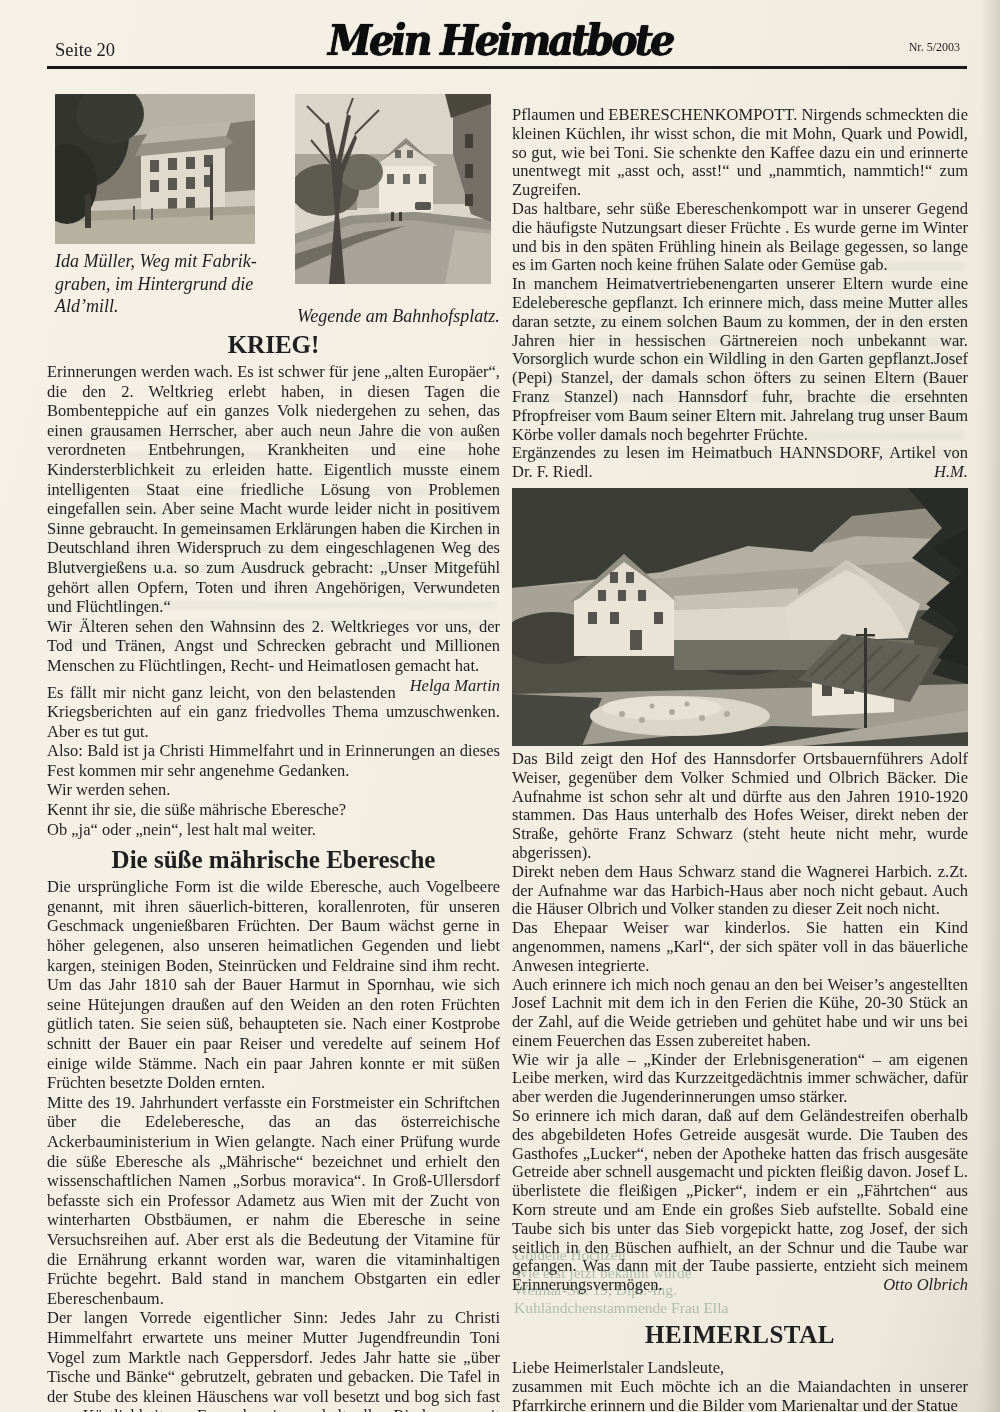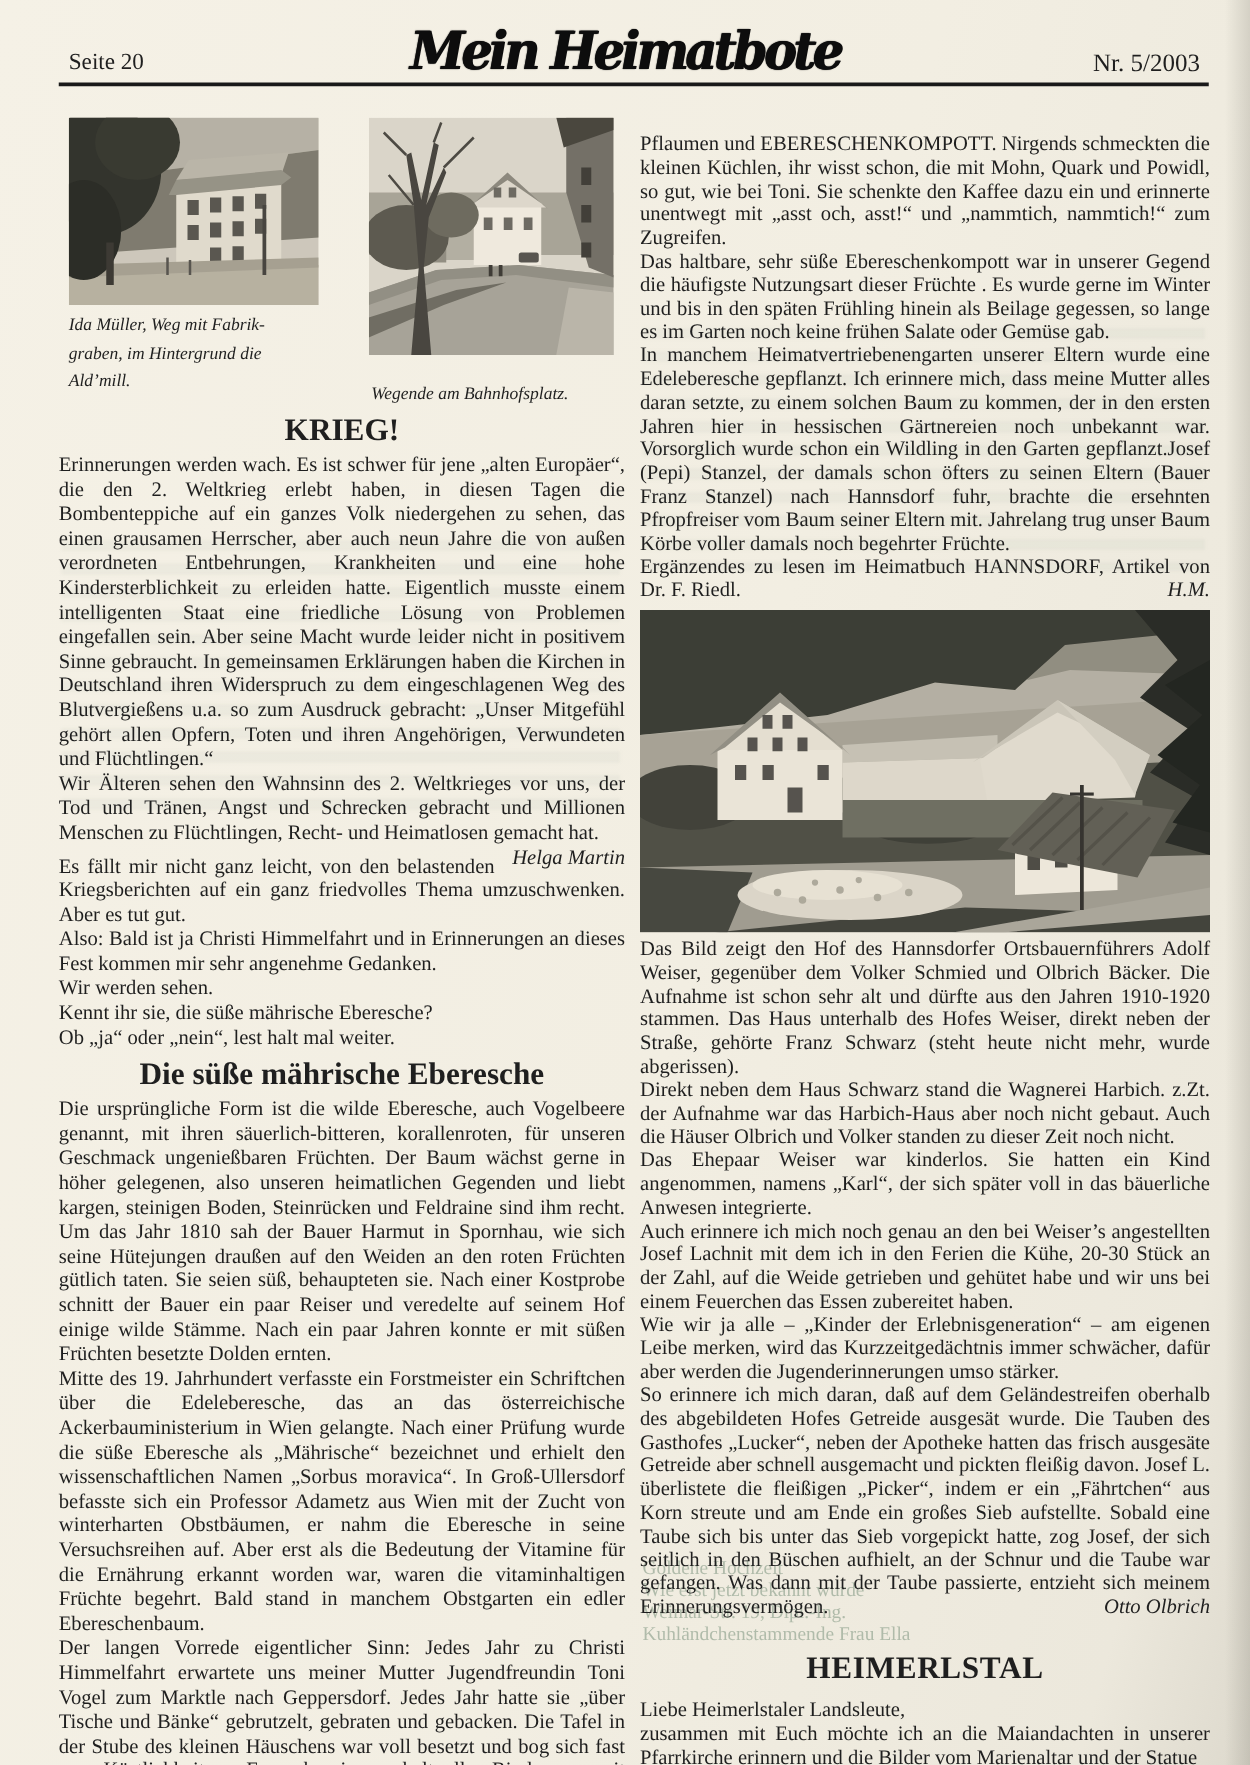--- a/index.html
+++ b/index.html
@@ -5,21 +5,21 @@
   html,body{margin:0;padding:0;}
   .page{
     position:relative;width:1000px;height:1412px;overflow:hidden;
     background:linear-gradient(105deg,#f5f1e6 0%,#f2eee2 55%,#ece8dc 90%,#ddd9cd 100%);
     font-family:"Liberation Serif", serif;color:#1f1f1f;
   }
   .edge-right{position:absolute;top:0;right:0;width:20px;height:100%;
     background:linear-gradient(90deg,rgba(0,0,0,0),rgba(90,88,78,0.18));}
   
   .hdr-page{position:absolute;left:55px;top:40px;font-size:18.5px;}
-  .hdr-issue{position:absolute;right:40px;top:40px;font-size:20px;}
+  .hdr-issue{position:absolute;right:40px;top:40px;font-size:12px;}
   .masthead{position:absolute;left:0;right:0;top:16px;text-align:center;
     font-family:"DejaVu Serif", serif;font-weight:bold;font-style:italic;
     font-size:42px;letter-spacing:-3px;color:#0d0d0d;
     text-shadow:1px 0 0 #0d0d0d, 0 0 1px #000;transform:scaleX(.94);}
   .rule{position:absolute;left:47px;right:33px;top:66px;height:3px;background:#191919;}
   
   .col{position:absolute;top:90px;z-index:2;}
   .col-left{left:47px;width:453px;}
   .col-right{left:512px;width:456px;margin-top:16px;}
   p.body{margin:0;text-align:justify;font-size:16.5px;}
@@ -28,21 +28,21 @@
   .gap-top{margin-top:7px !important;}
   .h{font-weight:bold;text-align:center;font-size:25px;margin:7px 0 3px;}
   .h-big{letter-spacing:.5px;margin:26px 0 10px;}
   .sig{float:right;font-style:italic;padding-left:14px;}
   
   .photos{position:relative;height:234px;margin-bottom:4px;}
   .photo{overflow:hidden;filter:saturate(.55) sepia(.12) contrast(.97);}
   .photo svg{display:block;width:100%;height:100%;}
   .photo1{position:absolute;left:8px;top:4px;width:200px;height:150px;}
   .photo2{position:absolute;left:248px;top:4px;width:196px;height:190px;}
-  .caption{font-style:italic;font-size:14px;line-height:22.5px;white-space:pre-line;}
+  .caption{font-style:italic;font-size:18px;line-height:22.5px;white-space:pre-line;}
   .cap1{position:absolute;left:8px;top:160px;width:228px;}
   .cap2{position:absolute;left:250px;top:215px;width:204px;}
   .photo3{width:456px;height:258px;margin:6px 0 4px;}
   
   .ghost{position:absolute;z-index:1;pointer-events:none;filter:blur(1.2px);
     background:repeating-linear-gradient(180deg,rgba(104,134,114,0.055) 0 9px,rgba(0,0,0,0) 9px 18.8px);}
   .ghost-a{left:514px;top:262px;width:450px;height:195px;}
   .ghost-b{left:49px;top:432px;width:447px;height:225px;}
   .bleed{position:absolute;left:514px;top:1246px;width:452px;z-index:1;color:#7d947f;
     opacity:.55;filter:blur(.6px);font-size:15.5px;line-height:17.5px;pointer-events:none;}

